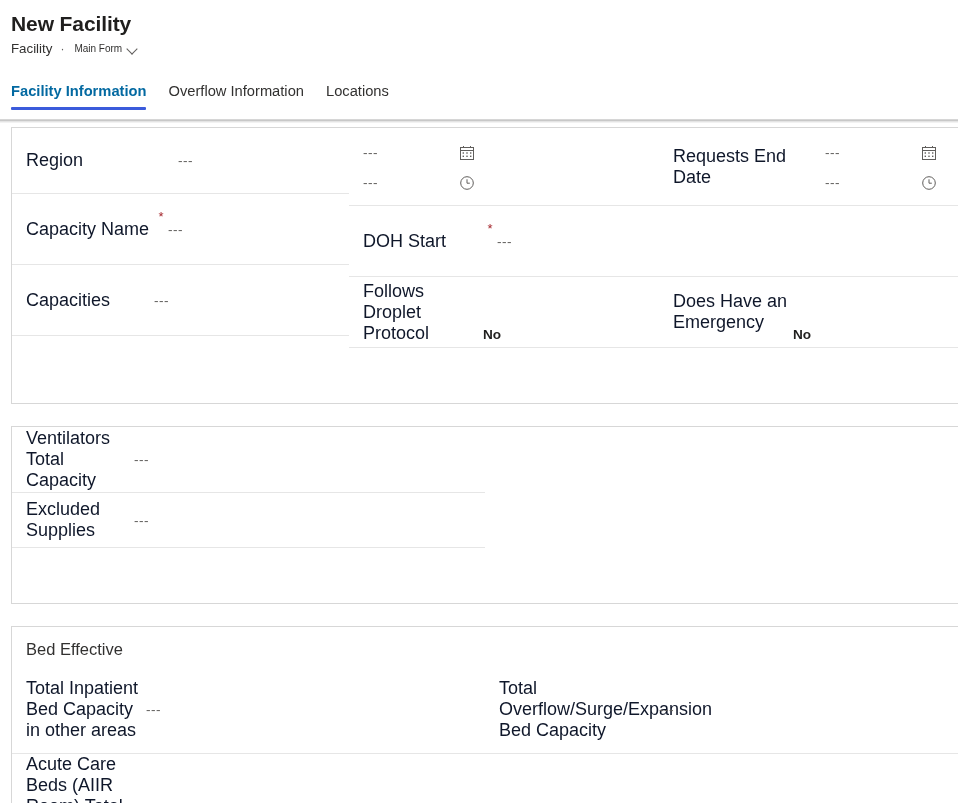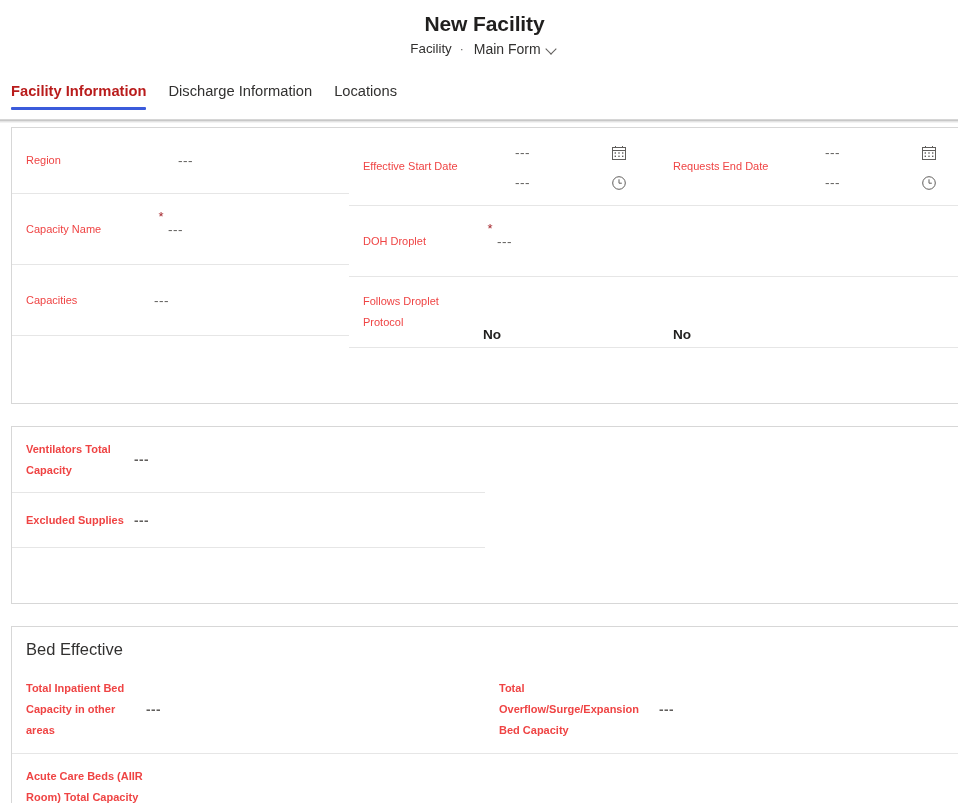--- a/index.html
+++ b/index.html
@@ -15,43 +15,41 @@
   
   .page-header {
     padding: 10px 0 0 11px;
   }
   .record-title {
     font-size: 21px;
     font-weight: bold;
     color: #201f1e;
     line-height: 28px;
     letter-spacing: -0.1px;
-    text-align: center;
   }
   .subtitle-row {
     display: flex;
     align-items: center;
     gap: 6px;
     margin-top: 1px;
     font-size: 13.3px;
     color: #323130;
     line-height: 18px;
-    justify-content: center;
   }
   .subtitle-entity { color: #323130; }
   .subtitle-sep { color: #605e5c; font-size: 12px; padding: 0 2px;}
   .form-switcher {
     display: inline-flex;
     align-items: center;
     gap: 5px;
     color: #323130;
     cursor: pointer;
     padding: 1px 2px;
   }
-  .form-switcher-label { font-size: 14px; }
+  .form-switcher-label { font-size: 10px; }
   .chev {
     display: inline-block;
     width: 11px; height: 11px;
     position: relative;
   }
   .chev::before {
     content: "";
     position: absolute;
     left: 1px; top: 1px;
     width: 7px; height: 7px;
@@ -74,21 +72,21 @@
     font-size: 14.7px;
     color: #323130;
     padding: 0 11px 9px 11px;
     cursor: pointer;
     white-space: nowrap;
     line-height: 20px;
   }
   .tab:first-child { padding-left: 0; }
   .tab.active {
     font-weight: bold;
-    color: #b91c1c;
+    color: #0369a1;
   }
   .tab.active::after {
     content: "";
     position: absolute;
     left: 0; right: 11px;
     bottom: 0;
     height: 3px;
     background: #3b5bdb;
     border-radius: 1px;
   }
@@ -132,37 +130,37 @@
 
   
   .cols {
     display: flex;
     width: 947px;
   }
   .col { flex: 0 0 auto; }
   .col-a { width: 337px; }
   .col-b { width: 310px; }
   .col-c { width: 300px; }
-  .col-half { width: 473px; font-weight: bold; }
+  .col-half { width: 473px; }
 
   .field {
     display: flex;
     align-items: center;
     min-height: 55px;
     padding: 0 0 0 14px;
     border-bottom: 1px solid #e6e6e6;
     position: relative;
   }
   .field.tall { min-height: 66px; }
   .field.taller { min-height: 71px; }
   .field.blank { min-height: 55px; border-bottom: none; }
 
   .flabel {
-    font-size: 11px;
-    color: #ef4444;
+    font-size: 18px;
+    color: #0f172a;
     line-height: 21px;
     flex: 0 0 auto;
     padding-right: 4px;
   }
   .flabel.w150 { width: 152px; }
   .flabel.w125 { width: 128px; }
   .flabel.w118 { width: 120px; }
   .flabel.w105 { width: 108px; }
 
   .req {
@@ -234,21 +232,21 @@
     <span class="subtitle-sep">·</span>
     <span class="form-switcher">
       <span class="form-switcher-label">Main Form</span>
       <span class="chev"></span>
     </span>
   </div>
 </div>
 
 <div class="tabstrip">
   <div class="tab active">Facility Information</div>
-  <div class="tab">Discharge Information</div>
+  <div class="tab">Overflow Information</div>
   <div class="tab">Locations</div>
 </div>
 
 <div class="header-divider"></div>
 
 <div class="form-body">
 
   <div class="card first">
     <div class="cols">
 
@@ -264,21 +262,20 @@
         </div>
         <div class="field taller">
           <span class="flabel w125">Capacities</span>
           <span class="fvalue">---</span>
         </div>
         <div class="field blank"></div>
       </div>
 
       <div class="col col-b">
         <div class="datefield">
-          <span class="flabel w150">Effective Start Date</span>
           <span class="date-stack">
             <span class="date-row">
               <span class="dv">---</span>
               <span class="icon-btn">
                 <svg width="16" height="16" viewBox="0 0 16 16">
                   <rect x="1.5" y="2.5" width="13" height="12" fill="none" stroke="#605e5c" stroke-width="1"></rect>
                   <line x1="1.5" y1="5.5" x2="14.5" y2="5.5" stroke="#605e5c" stroke-width="1"></line>
                   <line x1="4.5" y1="1" x2="4.5" y2="3" stroke="#605e5c" stroke-width="1"></line>
                   <line x1="11.5" y1="1" x2="11.5" y2="3" stroke="#605e5c" stroke-width="1"></line>
                   <rect x="3.6" y="7.3" width="1.4" height="1.4" fill="#605e5c"></rect>
@@ -296,21 +293,21 @@
                 <svg width="16" height="16" viewBox="0 0 16 16">
                   <circle cx="8" cy="8" r="6.3" fill="none" stroke="#605e5c" stroke-width="1"></circle>
                   <line x1="8" y1="4.3" x2="8" y2="8.2" stroke="#605e5c" stroke-width="1"></line>
                   <line x1="8" y1="8.2" x2="10.8" y2="8.2" stroke="#605e5c" stroke-width="1"></line>
                 </svg>
               </span>
             </span>
           </span>
         </div>
         <div class="field taller">
-          <span class="flabel w118">DOH Droplet</span>
+          <span class="flabel w118">DOH Start</span>
           <span class="req">*</span>
           <span class="fvalue">---</span>
         </div>
         <div class="field taller">
           <span class="flabel w118">Follows Droplet Protocol</span>
           <span class="fvalue bold">No</span>
         </div>
         <div class="field blank"></div>
       </div>
 
@@ -342,20 +339,21 @@
                   <circle cx="8" cy="8" r="6.3" fill="none" stroke="#605e5c" stroke-width="1"></circle>
                   <line x1="8" y1="4.3" x2="8" y2="8.2" stroke="#605e5c" stroke-width="1"></line>
                   <line x1="8" y1="8.2" x2="10.8" y2="8.2" stroke="#605e5c" stroke-width="1"></line>
                 </svg>
               </span>
             </span>
           </span>
         </div>
         <div class="field taller"></div>
         <div class="field taller">
+          <span class="flabel w118">Does Have an Emergency</span>
           <span class="fvalue bold">No</span>
         </div>
         <div class="field blank"></div>
       </div>
 
     </div>
   </div>
 
   <div class="card">
     <div class="cols">

